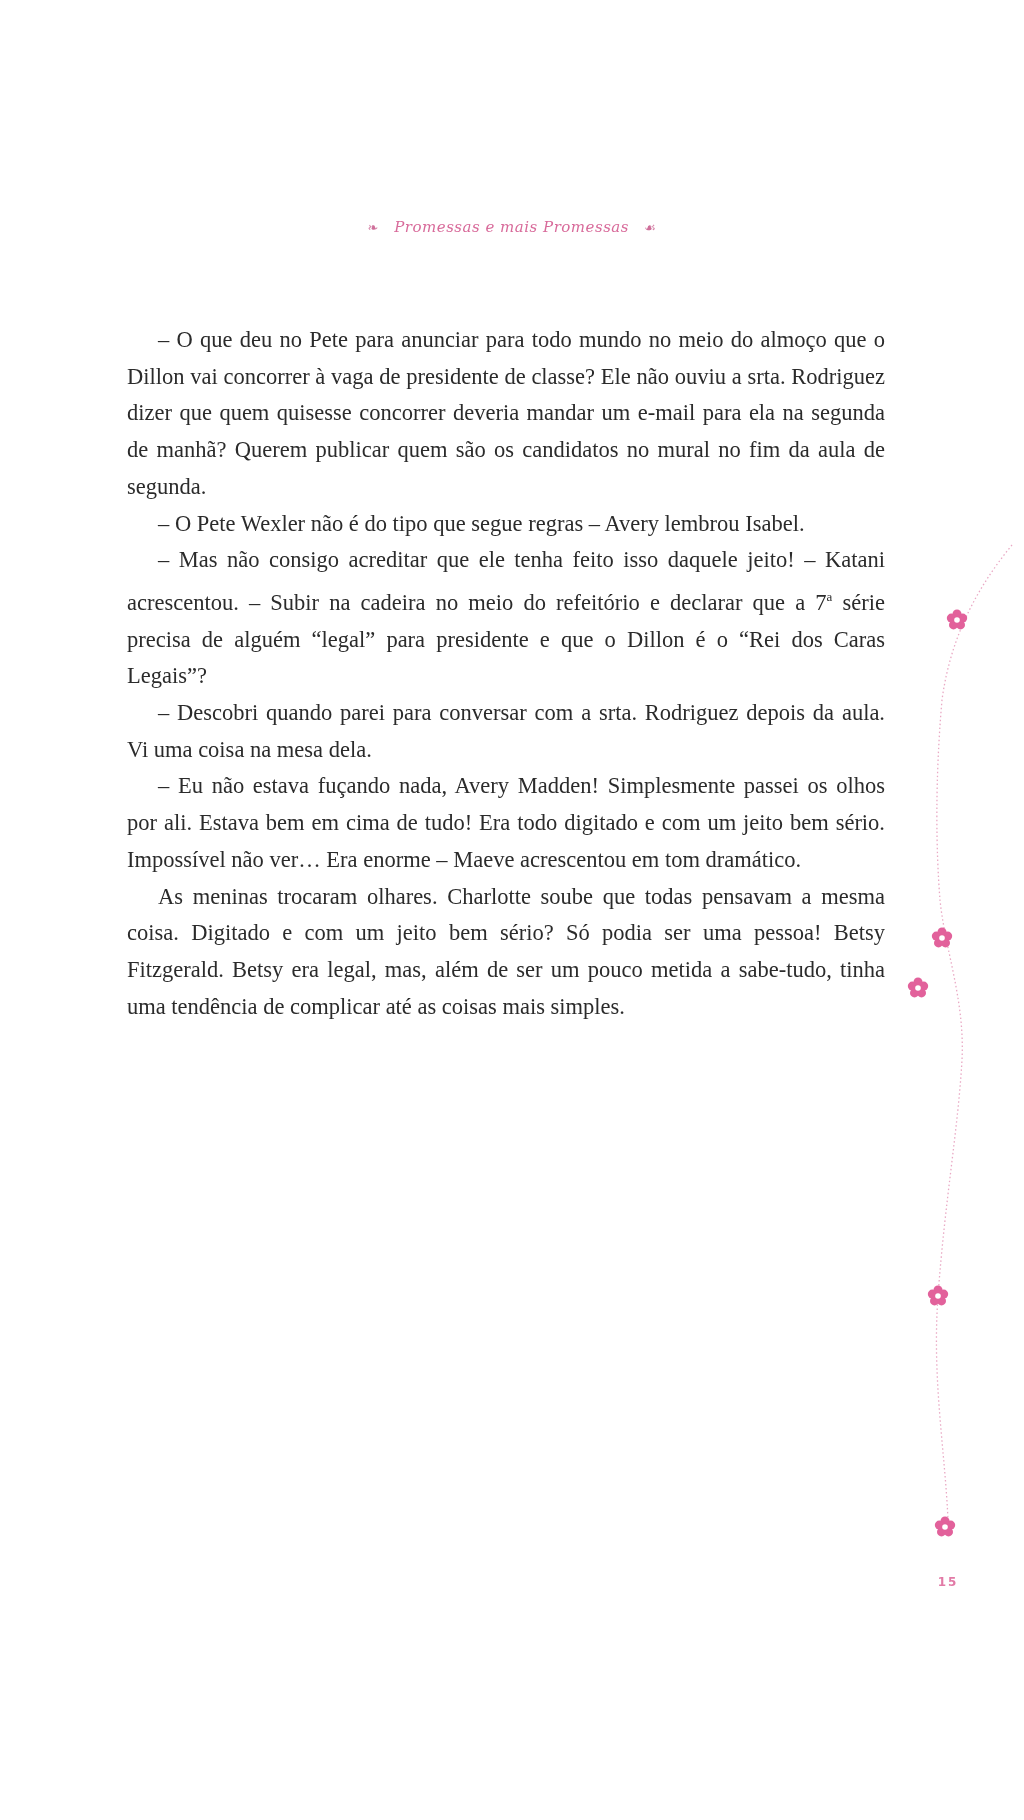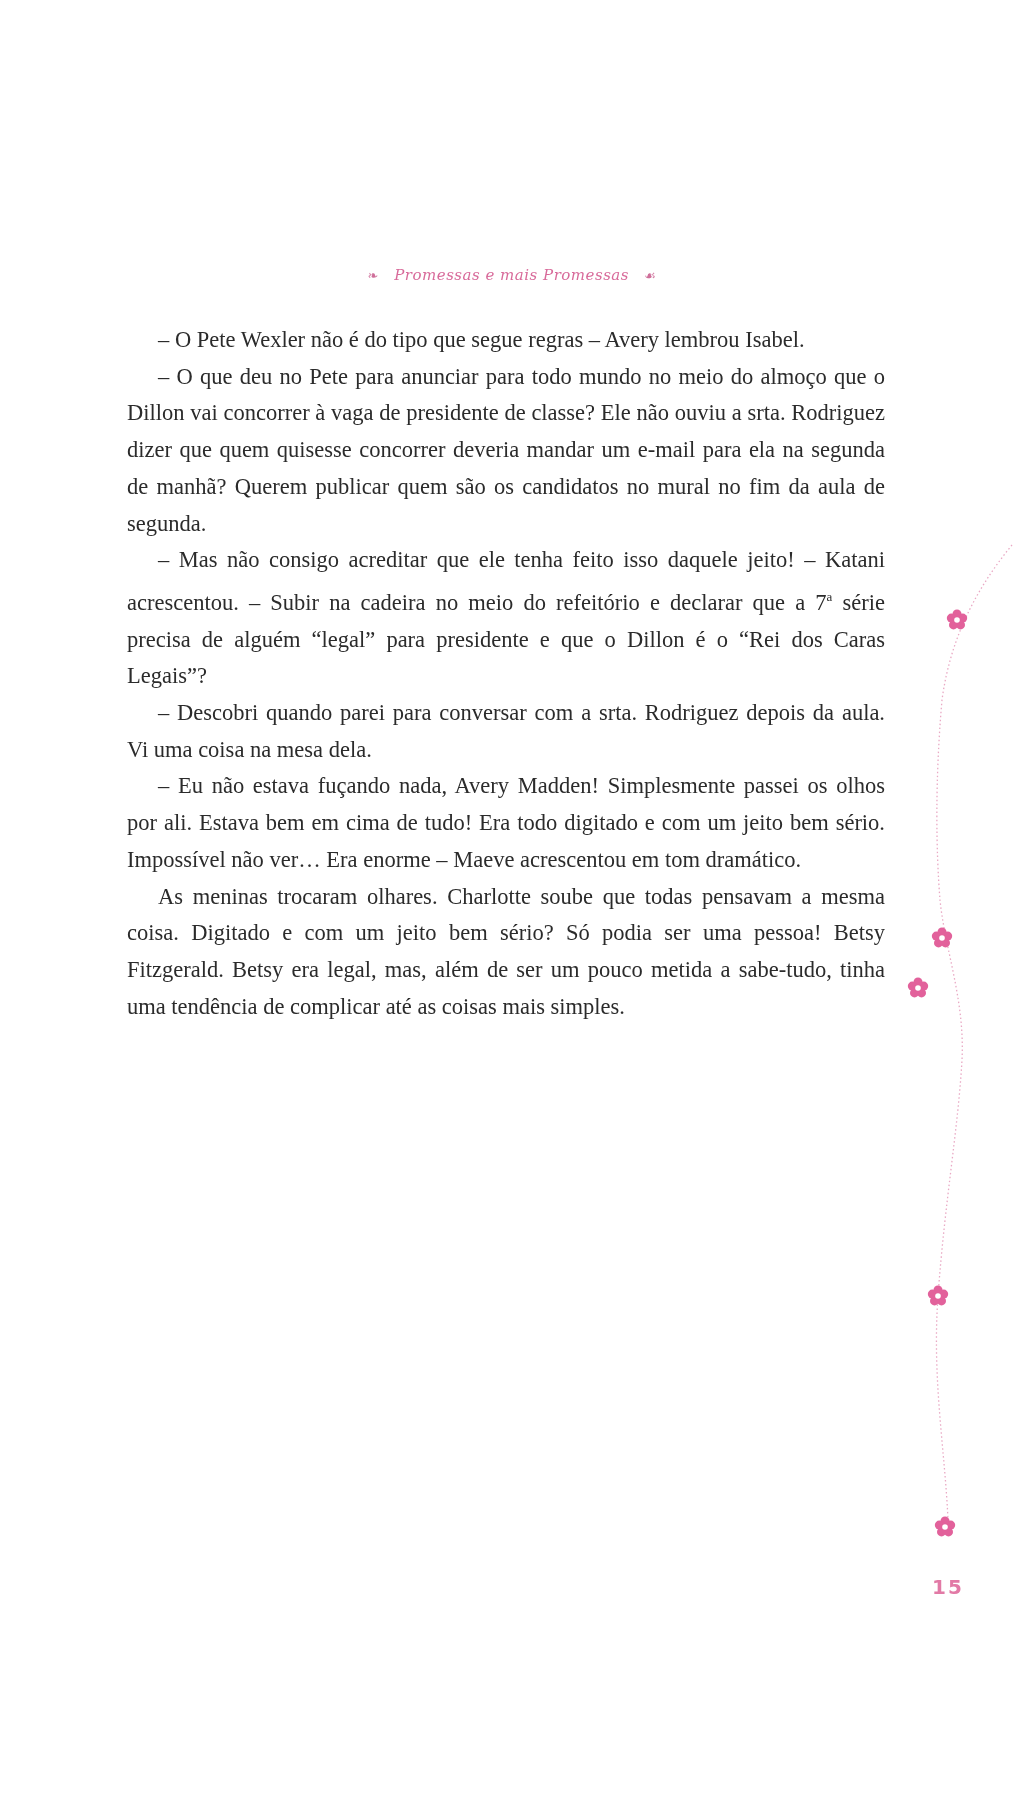--- a/index.html
+++ b/index.html
@@ -5,49 +5,49 @@
   html, body { margin: 0; padding: 0; }
   body {
     width: 1024px; height: 1820px; background: #ffffff;
     position: relative; overflow: hidden;
     font-family: "DejaVu Serif", "Liberation Serif", serif;
   }
   .running-header {
     position: absolute; top: 218px; left: 0; width: 1024px;
     text-align: center; color: #d86a9a;
     font-family: "DejaVu Serif", serif; font-style: italic;
-    font-size: 15px; letter-spacing: 0.5px; margin-top: 48px;
+    font-size: 15px; letter-spacing: 0.5px;
   }
   .running-header .orn { font-style: normal; font-size: 13px; margin: 0 10px; color: #cf6f9a; }
   .body-text {
     position: absolute; top: 322px; left: 127px; width: 758px;
     color: #2b2b2b; font-family: "Liberation Serif", serif;
     font-size: 22.5px; line-height: 36.7px;
   }
   .body-text p { margin: 0; text-indent: 31px; text-align: justify; }
   .body-text p .ord { font-size: 13px; vertical-align: 9px; }
   .vine { position: absolute; left: 0; top: 0; width: 1024px; height: 1820px; pointer-events: none; }
   .page-number {
     position: absolute; left: 928px; top: 1575px; width: 40px; text-align: center;
-    font-family: "DejaVu Sans", sans-serif; font-size: 20px; font-weight: bold;
+    font-family: "DejaVu Sans", sans-serif; font-size: 12px; font-weight: bold;
     letter-spacing: 2px; color: #e27aa6;
   }
 </style>
 </head>
 <body>
 
 <div class="running-header">
   <span class="orn">❧</span>
   <span>Promessas e mais Promessas</span>
   <span class="orn">☙</span>
 </div>
 
 <div class="body-text">
+  <p>– O que deu no Pete para anunciar para todo mundo no meio do almoço que o Dillon vai concorrer à vaga de presidente de classe? Ele não ouviu a srta. Rodriguez dizer que quem quisesse concorrer deveria mandar um e-mail para ela na segunda de manhã? Querem publicar quem são os candidatos no mural no fim da aula de segunda.</p>
   <p>– O Pete Wexler não é do tipo que segue regras – Avery lembrou Isabel.</p>
-  <p>– O que deu no Pete para anunciar para todo mundo no meio do almoço que o Dillon vai concorrer à vaga de presidente de classe? Ele não ouviu a srta. Rodriguez dizer que quem quisesse concorrer deveria mandar um e-mail para ela na segunda de manhã? Querem publicar quem são os candidatos no mural no fim da aula de segunda.</p>
   <p><span>– Mas não consigo acreditar que ele tenha feito isso daquele jeito! – Katani acrescentou. – Subir na cadeira no meio do refeitório e declarar que a 7</span><span class="ord">a</span><span> série precisa de alguém “legal” para presidente e que o Dillon é o “Rei dos Caras Legais”?</span></p>
   <p>– Descobri quando parei para conversar com a srta. Rodriguez depois da aula. Vi uma coisa na mesa dela.</p>
   <p>– Eu não estava fuçando nada, Avery Madden! Simplesmente passei os olhos por ali. Estava bem em cima de tudo! Era todo digitado e com um jeito bem sério. Impossível não ver… Era enorme – Maeve acrescentou em tom dramático.</p>
   <p>As meninas trocaram olhares. Charlotte soube que todas pensavam a mesma coisa. Digitado e com um jeito bem sério? Só podia ser uma pessoa! Betsy Fitzgerald. Betsy era legal, mas, além de ser um pouco metida a sabe-tudo, tinha uma tendência de complicar até as coisas mais simples.</p>
 </div>
 
 <svg class="vine" viewBox="0 0 1024 1820">
   <path d="M1012 545 C 975 590, 950 640, 942 700 C 935 780, 936 850, 940 900 C 945 950, 965 1000, 962 1060 C 958 1130, 945 1200, 938 1296 C 932 1380, 945 1450, 948 1520" fill="none" stroke="#e9a9c4" stroke-width="1.3" stroke-dasharray="1.5 2.5"></path>
   <g fill="#e2619b">
     <g transform="translate(957,620)">

